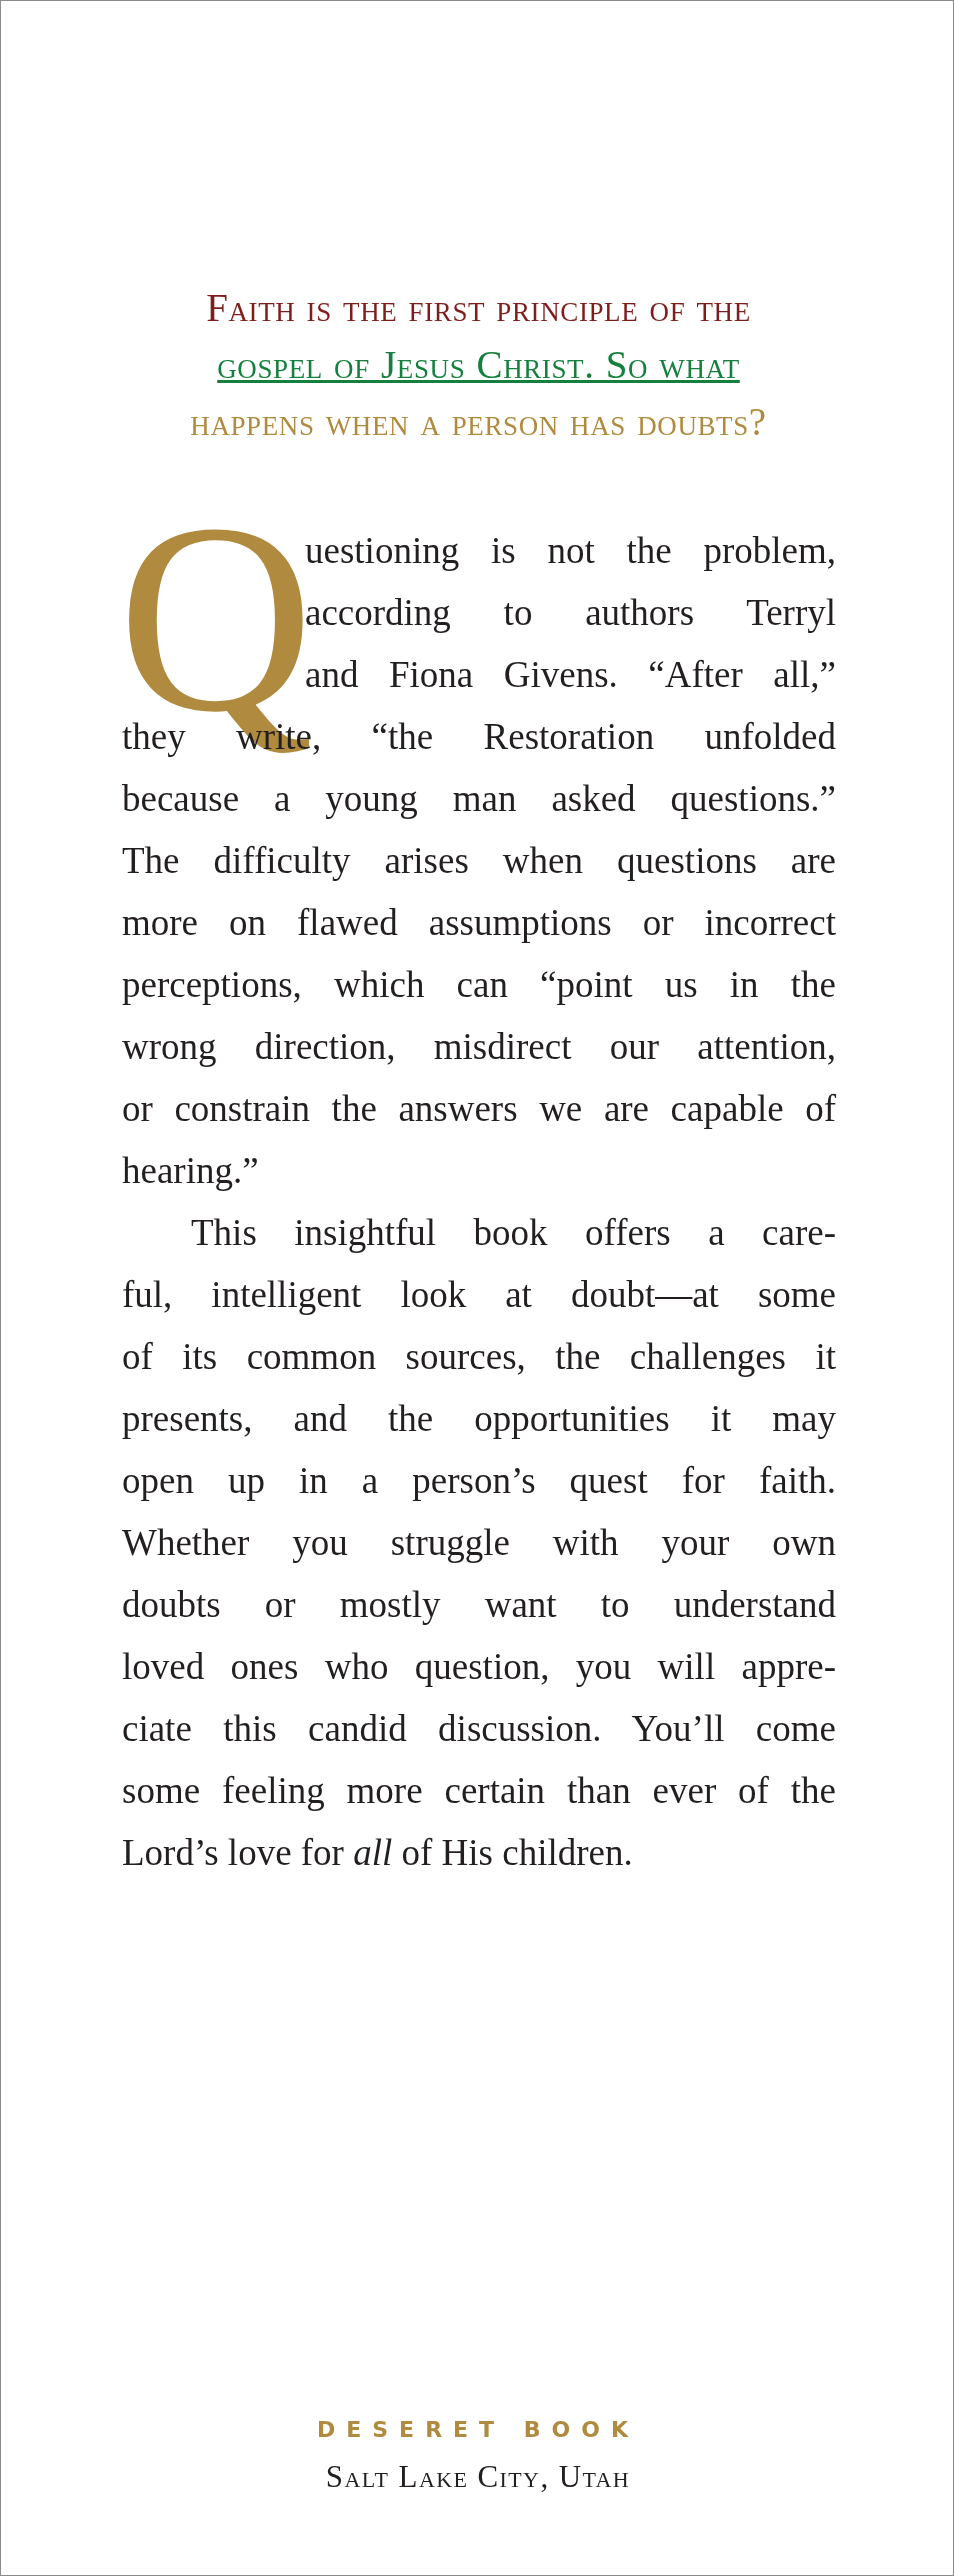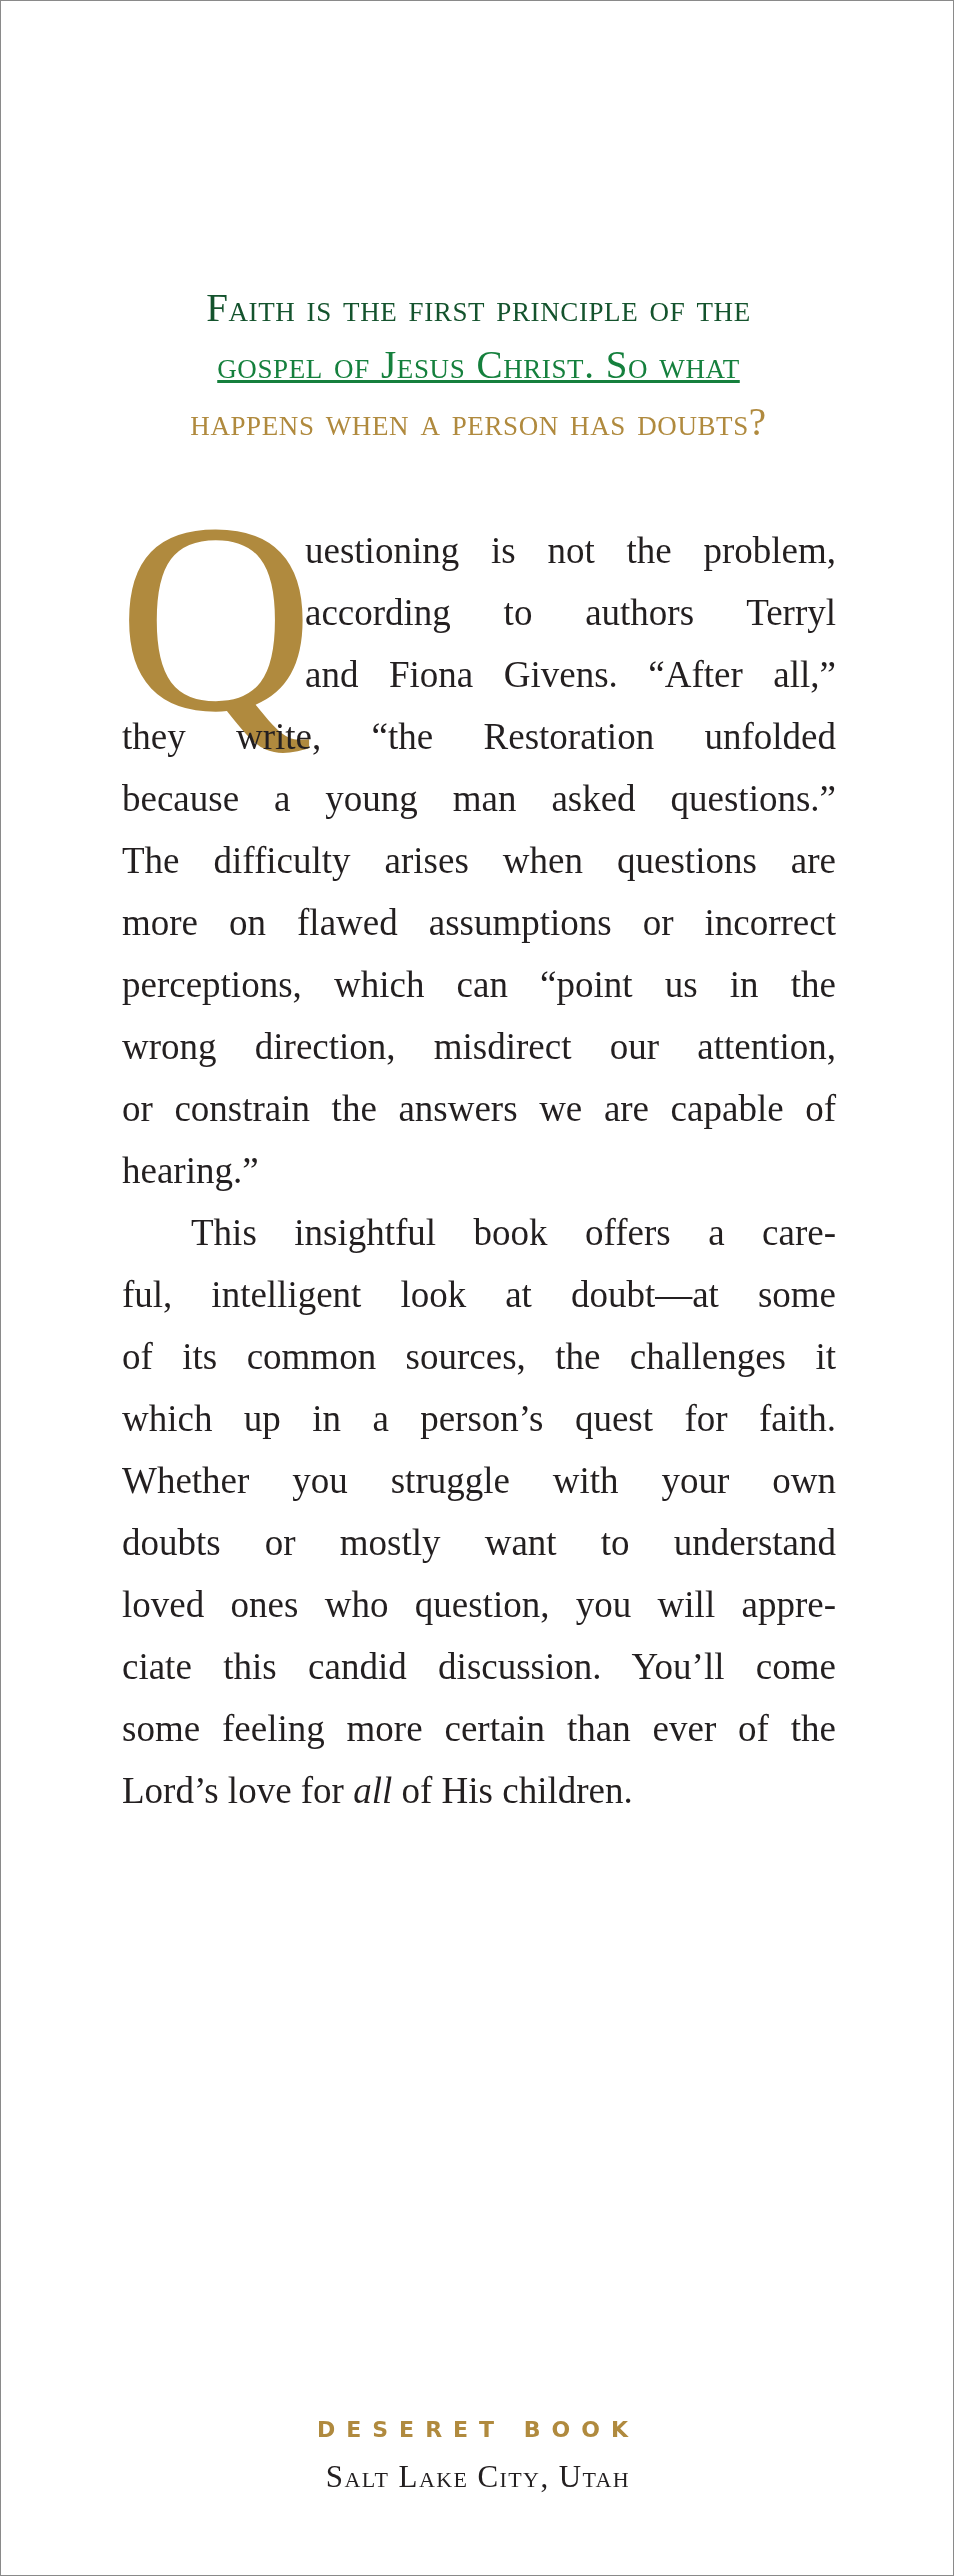--- a/index.html
+++ b/index.html
@@ -103,21 +103,21 @@
       color: #231f20;
     }
     em { font-style: italic; }
   </style>
 </head>
 <body>
 
 <div class="page">
 
   <div class="heading">
-    <span class="hl gold" style="color: #14532d;">Faith is the first principle of the</span>
+    <span class="hl gold" style="color: #7f1d1d;">Faith is the first principle of the</span>
     <span class="hl gold" style="color: #15803d; text-decoration: underline;">gospel of Jesus Christ. So what</span>
     <span class="hl gold" style="color: rgb(176, 138, 62);">happens when a person has doubts?</span>
   </div>
 
   <div class="dropcap gold" style="color: rgb(176, 138, 62);">Q</div>
 
   <div class="body-text">
     <span class="line dropline">uestioning is not the problem,</span>
     <span class="line dropline">according to authors Terryl</span>
     <span class="line dropline">and Fiona Givens. “After all,”</span>
@@ -126,21 +126,22 @@
     <span class="line">The difficulty arises when questions are</span>
     <span class="line">more on flawed assumptions or incorrect</span>
     <span class="line">perceptions, which can “point us in the</span>
     <span class="line">wrong direction, misdirect our attention,</span>
     <span class="line">or constrain the answers we are capable of</span>
     <span class="line last">hearing.”</span>
 
     <span class="line"><span class="indent"></span><span>This insightful book offers a care-</span></span>
     <span class="line">ful, intelligent look at doubt—at some</span>
     <span class="line">of its common sources, the challenges it</span>
-    <span class="line">which up in a person’s quest for faith.</span>
+    <span class="line">presents, and the opportunities it may</span>
+    <span class="line">open up in a person’s quest for faith.</span>
     <span class="line">Whether you struggle with your own</span>
     <span class="line">doubts or mostly want to understand</span>
     <span class="line">loved ones who question, you will appre-</span>
     <span class="line">ciate this candid discussion. You’ll come</span>
     <span class="line">some feeling more certain than ever of the</span>
     <span class="line last"><span>Lord’s love for </span><em>all</em><span> of His children.</span></span>
   </div>
 
   <div class="footer-brand gold" style="color: rgb(176, 138, 62);">DESERET BOOK</div>
   <div class="footer-city">Salt Lake City, Utah</div>

